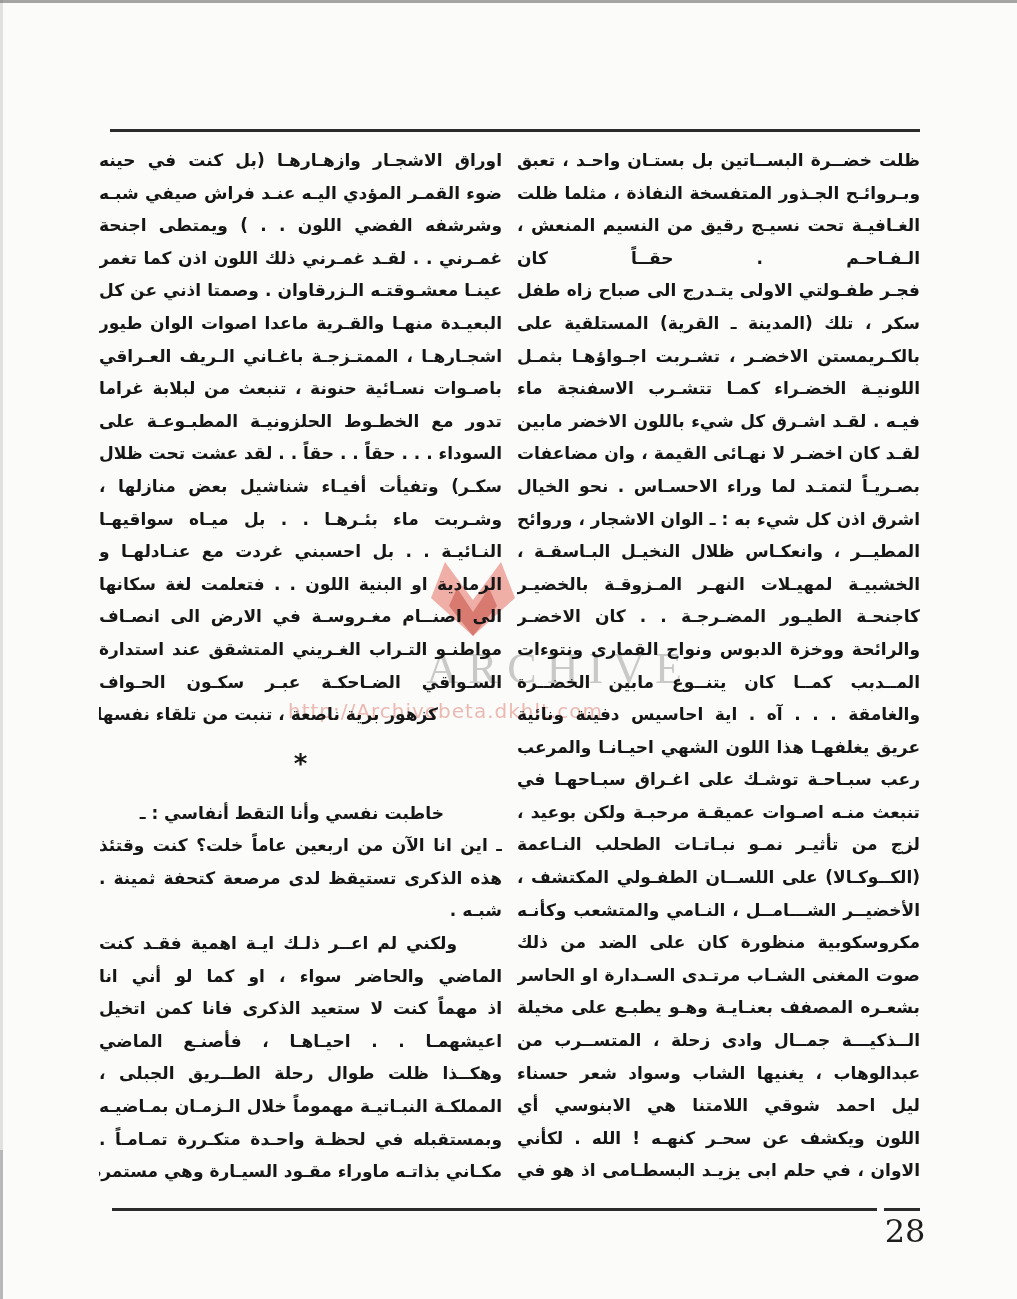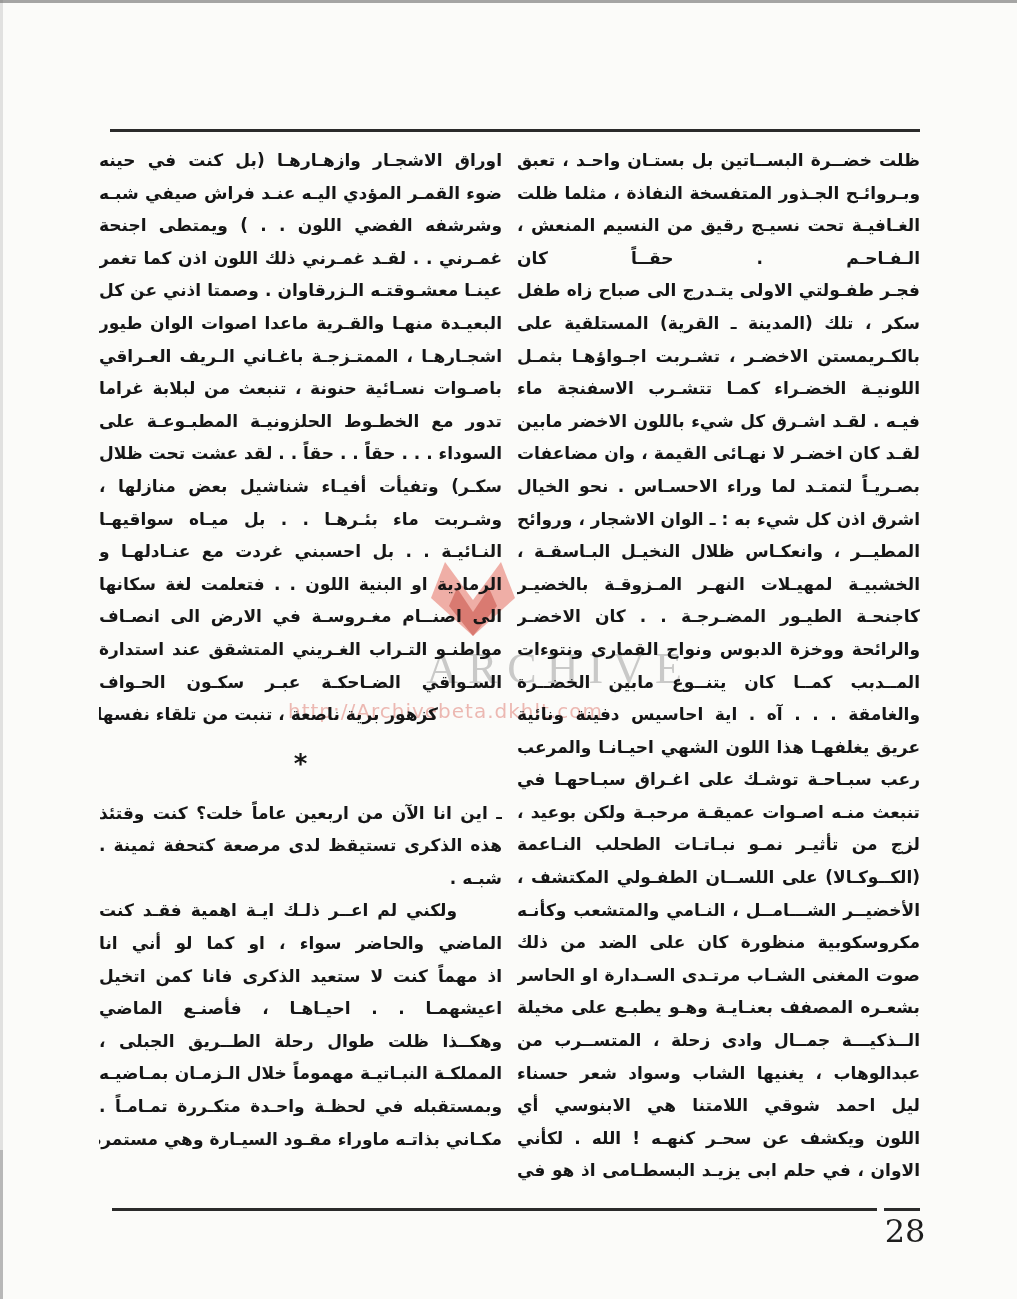--- a/index.html
+++ b/index.html
@@ -122,20 +122,21 @@
     <div class="line justify">السوداء . . . حقاً . . حقاً . . لقد عشت تحت ظلال بساتين (قلعة</div>
     <div class="line justify">سكـر) وتفيأت أفيـاء شناشيل بعض منازلها ، ودرجت على ارضها</div>
     <div class="line justify">وشـربت ماء بئـرهـا . . بل ميـاه سواقيهـا الصـادحـة في البساتين</div>
     <div class="line justify">النـائيـة . . بل احسبني غردت مع عنـادلهـا و حماماتها المطوقة</div>
     <div class="line justify">الرمادية او البنية اللون . . فتعلمت لغة سكانها المسحورين دوماً</div>
     <div class="line justify">الى اصنــام مغـروسـة في الارض الى انصـاف جذوعهـا . وانهم</div>
     <div class="line justify">مواطنـو التـراب الغـريني المتشقق عند استدارة النهر ومجمع مياه</div>
     <div class="line justify">السـواقي الضـاحكـة عبـر سكـون الحـواف المعشوشبة . يطلون</div>
     <div class="line end p1-last">كزهور برية ناصعة ، تنبت من تلقاء نفسها .</div>
     <div class="separator">*</div>
+    <div class="line end indent2">خاطبت نفسي وأنا التقط أنفاسي : ـ</div>
     <div class="line justify">ـ اين انا الآن من اربعين عاماً خلت؟ كنت وقتئذ طفلًا . ولا بد ان</div>
     <div class="line justify">هذه الذكرى تستيقظ لدى مرصعة كتحفة ثمينة . ولم تكن ابداً كما</div>
     <div class="line end">شبـه .</div>
     <div class="line justify indent1">ولكني لم اعــر ذلـك ايـة اهمية فقـد كنت اشعـر داخليـاً بان</div>
     <div class="line justify">الماضي والحاضر سواء ، او كما لو أني انا الماضي وانا الحاضر .</div>
     <div class="line justify">اذ مهماً كنت لا ستعيد الذكرى فانا كمن اتخيل الصور الذهنية . .</div>
     <div class="line justify">اعيشهمـا . . احيـاهـا ، فأصنـع الماضي والمستقبل بنفس القدرة</div>
     <div class="line justify">وهكــذا ظلت طوال رحلة الطــريق الجبلى ، اعيش وحـدتي مع</div>
     <div class="line justify">المملكـة النبـاتيـة مهموماً خلال الـزمـان بمـاضيـه وحـاضره بل</div>
     <div class="line justify">وبمستقبله في لحظـة واحـدة متكـررة تمـامـاً . كما كنت قابعاً في</div>

